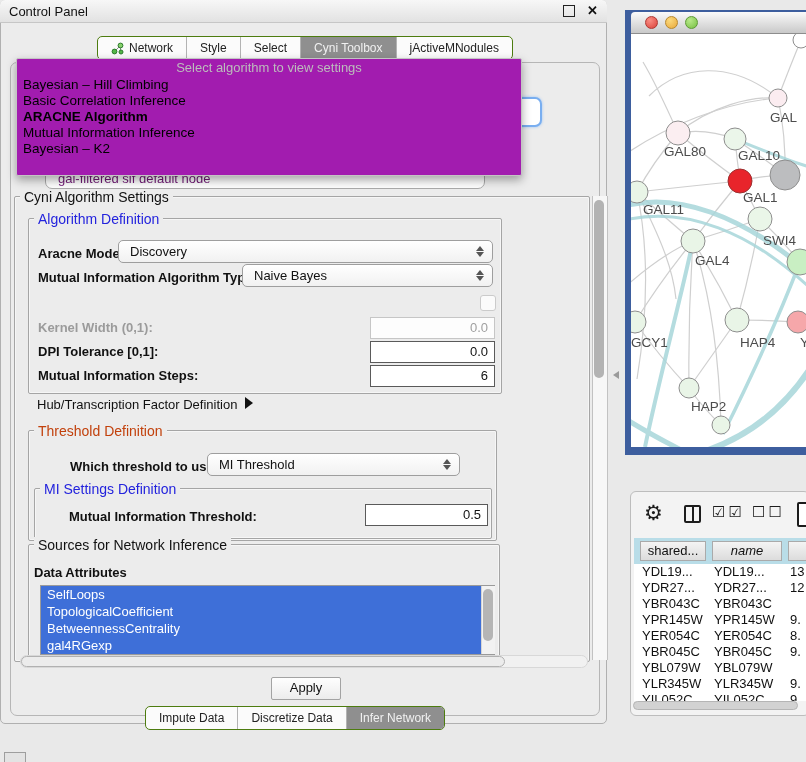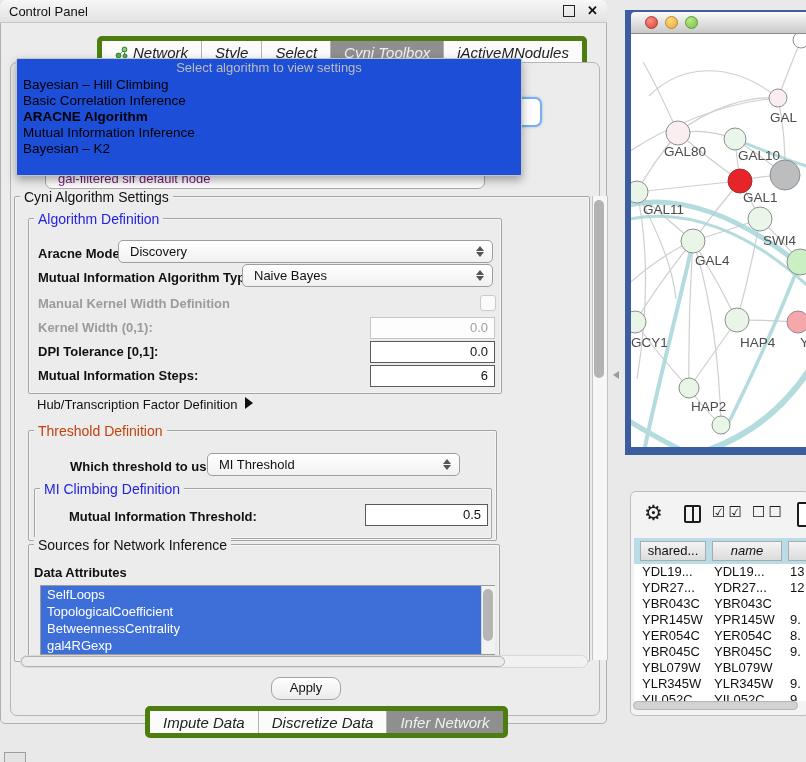--- a/index.html
+++ b/index.html
@@ -14,32 +14,32 @@
              border:1px solid #b0b0b0;border-radius:5px;box-sizing:border-box;}
   .cp-titlebar{position:absolute;left:0;top:10;width:607px;height:23px;
                background:linear-gradient(#f7f7f7,#e2e2e2);border-bottom:1px solid #c6c6c6;
                border-radius:5px 5px 0 0;display:flex;align-items:center;box-sizing:border-box;
                padding:0 9px;font-size:13px;}
   .cp-title{flex:1;}
   .win-float{width:10px;height:10px;border:1.7px solid #222;margin-right:12px;}
   .win-close{font-size:13px;font-weight:bold;color:#111;line-height:10px;}
 
   
-  .segbar{position:absolute;display:flex;height:22px;background:#fbfbfb;border:5px solid #4d7c0f;
-          border-radius:5px;overflow:hidden;font-size:15px;font-style:italic;}
+  .segbar{position:absolute;display:flex;height:22px;background:#fbfbfb;border:1px solid #4d7c0f;
+          border-radius:5px;overflow:hidden;font-size:12px;}
   .seg-tab{display:flex;align-items:center;padding:0 13px;color:#222;border-left:1px solid #b3b3b3;cursor:default;}
   .seg-tab:first-child{border-left:none;}
   .seg-tab.sel{background:#8f8f8f;color:#f1f1f1;}
 
   
   .inner-panel{position:absolute;left:10px;top:62px;width:590px;height:654px;background:#ececec;
                border:1px solid #b6b6b6;border-radius:7px;box-sizing:border-box;}
 
   
-  .dropdown{position:absolute;left:16px;top:58px;width:504px;height:116px;background:#1d4ed8;
+  .dropdown{position:absolute;left:16px;top:58px;width:504px;height:116px;background:#a21caf;
             border:1px solid #c4c4c4;border-radius:2px;box-shadow:0 4px 10px rgba(0,0,0,.35);
             z-index:50;}
   .dd-placeholder{height:18px;line-height:18px;text-align:center;color:#bcbcbc;font-size:13px;}
   .dd-item{height:16px;line-height:16px;padding-left:6px;font-size:13.5px;color:#000;}
   .dd-item.bold{font-weight:bold;}
 
   
   .focus-combo{position:absolute;left:430px;top:97px;width:112px;height:30px;background:#fff;
                border:2px solid #79aef0;border-radius:7px;box-shadow:0 0 3px #9cc3f2;z-index:10;box-sizing:border-box;}
   .ghost-combo{position:absolute;left:45px;top:168px;width:440px;height:21px;background:#fdfdfd;
@@ -80,21 +80,21 @@
   
   .vscroll-track{position:absolute;left:592px;top:196px;width:14px;height:464px;background:#f7f7f7;
                  border-left:1px solid #c2c2c2;border-right:1px solid #c2c2c2;}
   .vscroll-thumb{position:absolute;left:594px;top:200px;width:10px;height:178px;background:#b3b3b3;border-radius:5px;}
   .hscroll-track{position:absolute;left:20px;top:655px;width:568px;height:13px;background:#f1f1f1;
                  border:1px solid #d8d8d8;border-radius:7px;box-sizing:border-box;}
   .hscroll-thumb{position:absolute;left:21px;top:656px;width:484px;height:11px;background:#ececec;
                  border:1px solid #b1b1b1;border-radius:6px;box-sizing:border-box;}
 
   .apply-btn{position:absolute;left:271px;top:677px;width:68px;height:21px;background:linear-gradient(#fefefe,#ececec);
-             border:1px solid #a3a3a3;border-radius:9px;font-size:13px;text-align:center;line-height:19px;}
+             border:1px solid #a3a3a3;border-radius:2px;font-size:13px;text-align:center;line-height:19px;}
 
   
   .net-window{position:absolute;left:625px;top:10px;width:181px;height:445px;background:#3d5e9e;
               box-sizing:border-box;padding:2px 0 8px 6px;}
   .net-titlebar{width:175px;height:22px;background:linear-gradient(#fafafa,#c9c9c9);
                 border-bottom:1px solid #8d8d8d;border-radius:4px 0 0 0;display:flex;align-items:center;padding-left:14px;box-sizing:border-box;}
   .tl{width:13px;height:13px;border-radius:50%;margin-right:7px;box-sizing:border-box;}
   .tl-red{background:radial-gradient(circle at 35% 30%,#f98e84,#db423a);border:1px solid #ad3832;}
   .tl-yellow{background:radial-gradient(circle at 35% 30%,#fbd97c,#e9a93b);border:1px solid #b8882c;}
   .tl-green{background:radial-gradient(circle at 35% 30%,#b8e98a,#77c043);border:1px solid #5d9a35;}
@@ -187,21 +187,20 @@
     <span>Discovery</span>
     <span class="spin"></span>
   </div>
 
   <div class="lbl b" style="left:38px;top:270px;">Mutual Information Algorithm Type:</div>
   <div class="combo" style="left:242px;top:264px;width:251px;">
     <span>Naive Bayes</span>
     <span class="spin"></span>
   </div>
 
-  <div class="lbl b dis" style="left:38px;top:296px;">Manual Kernel Width Definition</div>
   <div class="checkbox" style="left:480px;top:295px;"></div>
 
   <div class="lbl b dis" style="left:38px;top:320px;">Kernel Width (0,1):</div>
   <div class="tf dis" style="left:370px;top:317px;width:125px;">0.0</div>
 
   <div class="lbl b" style="left:38px;top:344px;">DPI Tolerance [0,1]:</div>
   <div class="tf" style="left:370px;top:341px;width:125px;">0.0</div>
 
   <div class="lbl b" style="left:38px;top:368px;">Mutual Information Steps:</div>
   <div class="tf" style="left:370px;top:365px;width:125px;">6</div>
@@ -212,21 +211,21 @@
   <div class="group" style="left:28px;top:430px;width:467px;height:109px;"></div>
   <div class="gtitle t-green" style="left:34px;top:423px;">Threshold Definition</div>
 
   <div class="lbl b" style="left:70px;top:459px;">Which threshold to use:</div>
   <div class="combo" style="left:207px;top:453px;width:253px;">
     <span>MI Threshold</span>
     <span class="spin"></span>
   </div>
 
   <div class="group" style="left:34px;top:488px;width:456px;height:49px;"></div>
-  <div class="gtitle t-blue" style="left:40px;top:481px;">MI Climbing Definition</div>
+  <div class="gtitle t-blue" style="left:40px;top:481px;">MI Settings Definition</div>
   <div class="lbl b" style="left:42px;top:509px;padding-left:27px;">Mutual Information Threshold:</div>
   <div class="tf" style="left:365px;top:504px;width:123px;">0.5</div>
 
   <div class="group" style="left:28px;top:544px;width:470px;height:112px;"></div>
   <div class="gtitle" style="left:34px;top:537px;">Sources for Network Inference</div>
   <div class="tri-down" style="left:210px;top:542px;"></div>
   <div class="lbl b" style="left:34px;top:565px;">Data Attributes</div>
   <div class="attr-list">
       <div class="attr-item sel">SelfLoops</div>
       <div class="attr-item sel">TopologicalCoefficient</div>

